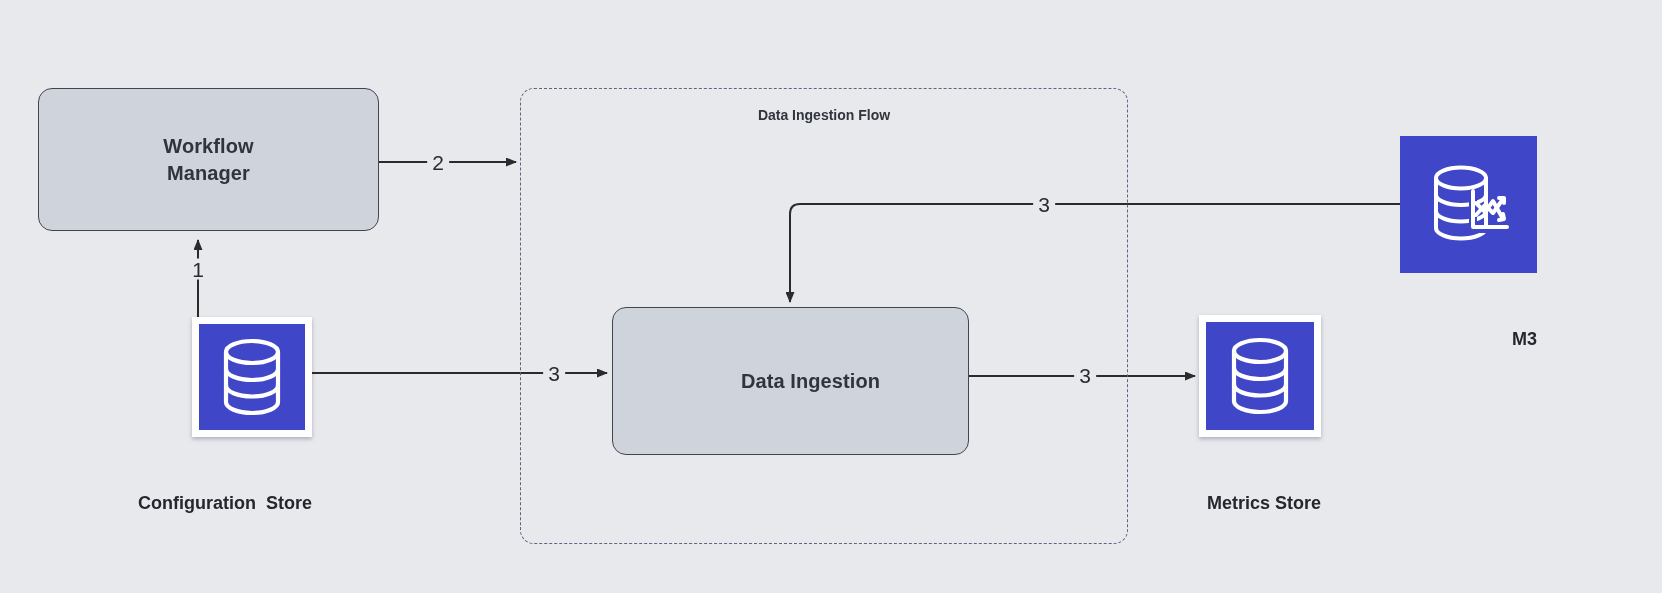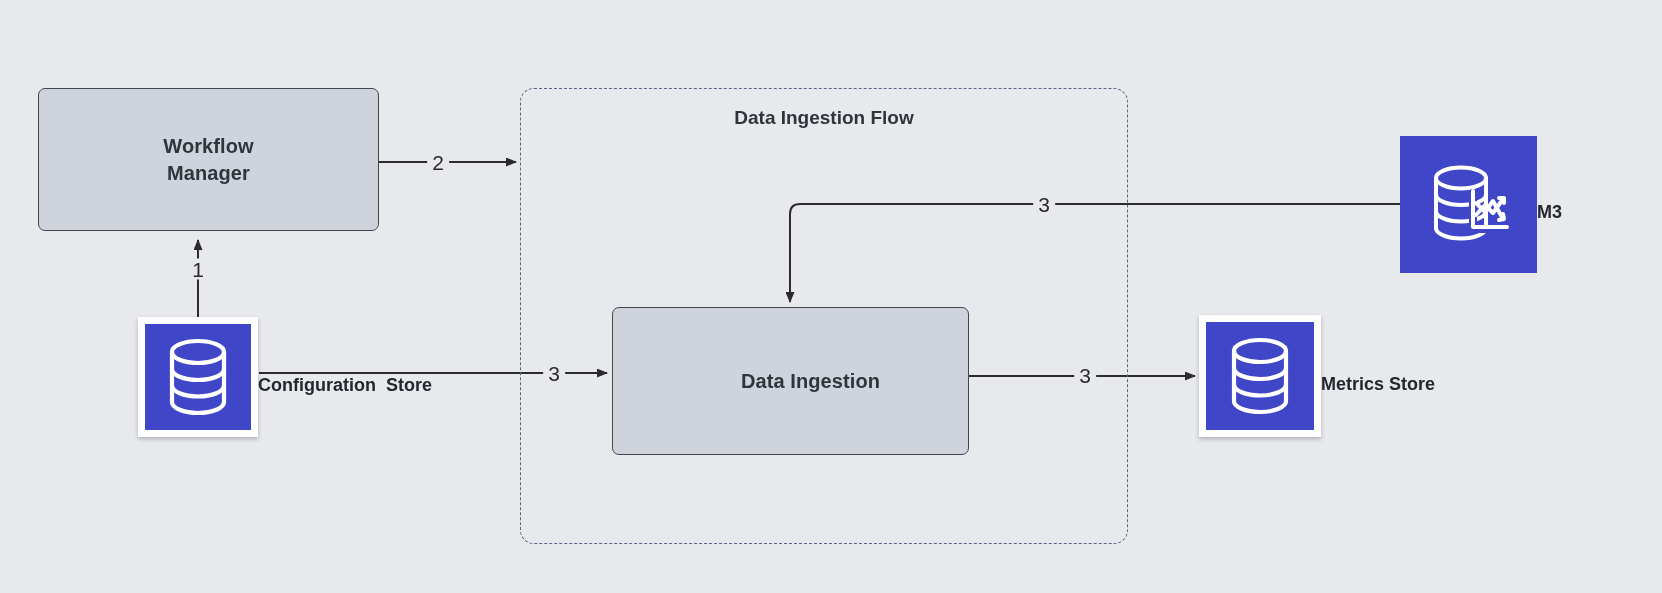--- a/index.html
+++ b/index.html
@@ -30,21 +30,21 @@
   .edge-path {
     fill: none;
     stroke: #2b2b2b;
     stroke-width: 2;
   }
   
   .proc-box {
     position: absolute;
     background: #ced3dc;
     border: 1.6px solid #41464f;
-    border-radius: 7px;
+    border-radius: 14px;
     box-sizing: border-box;
     display: flex;
     align-items: center;
     justify-content: center;
     text-align: center;
     color: #30343b;
     font-weight: bold;
     letter-spacing: 0.1px;
   }
   .proc-box .proc-label {
@@ -78,29 +78,31 @@
     border: 1.7px dashed #5a6580;
     border-radius: 14px;
     background: transparent;
   }
   #group-title {
     position: absolute;
     left: 520px;
     top: 107px;
     width: 608px;
     text-align: center;
-    font-size: 19px;
+    font-size: 14px;
     font-weight: bold;
     color: #30343b;
   }
   
   .store-node {
     position: absolute;
     display: flex;
-    align-items: center;
+    flex-direction: column;
+    align-items: flex-end;
+    gap: 40px;
   }
   .store-tile {
     background: #4046c8;
     display: flex;
     align-items: center;
     justify-content: center;
     box-sizing: border-box;
   }
   .store-tile.framed {
     border: 7px solid #ffffff;

